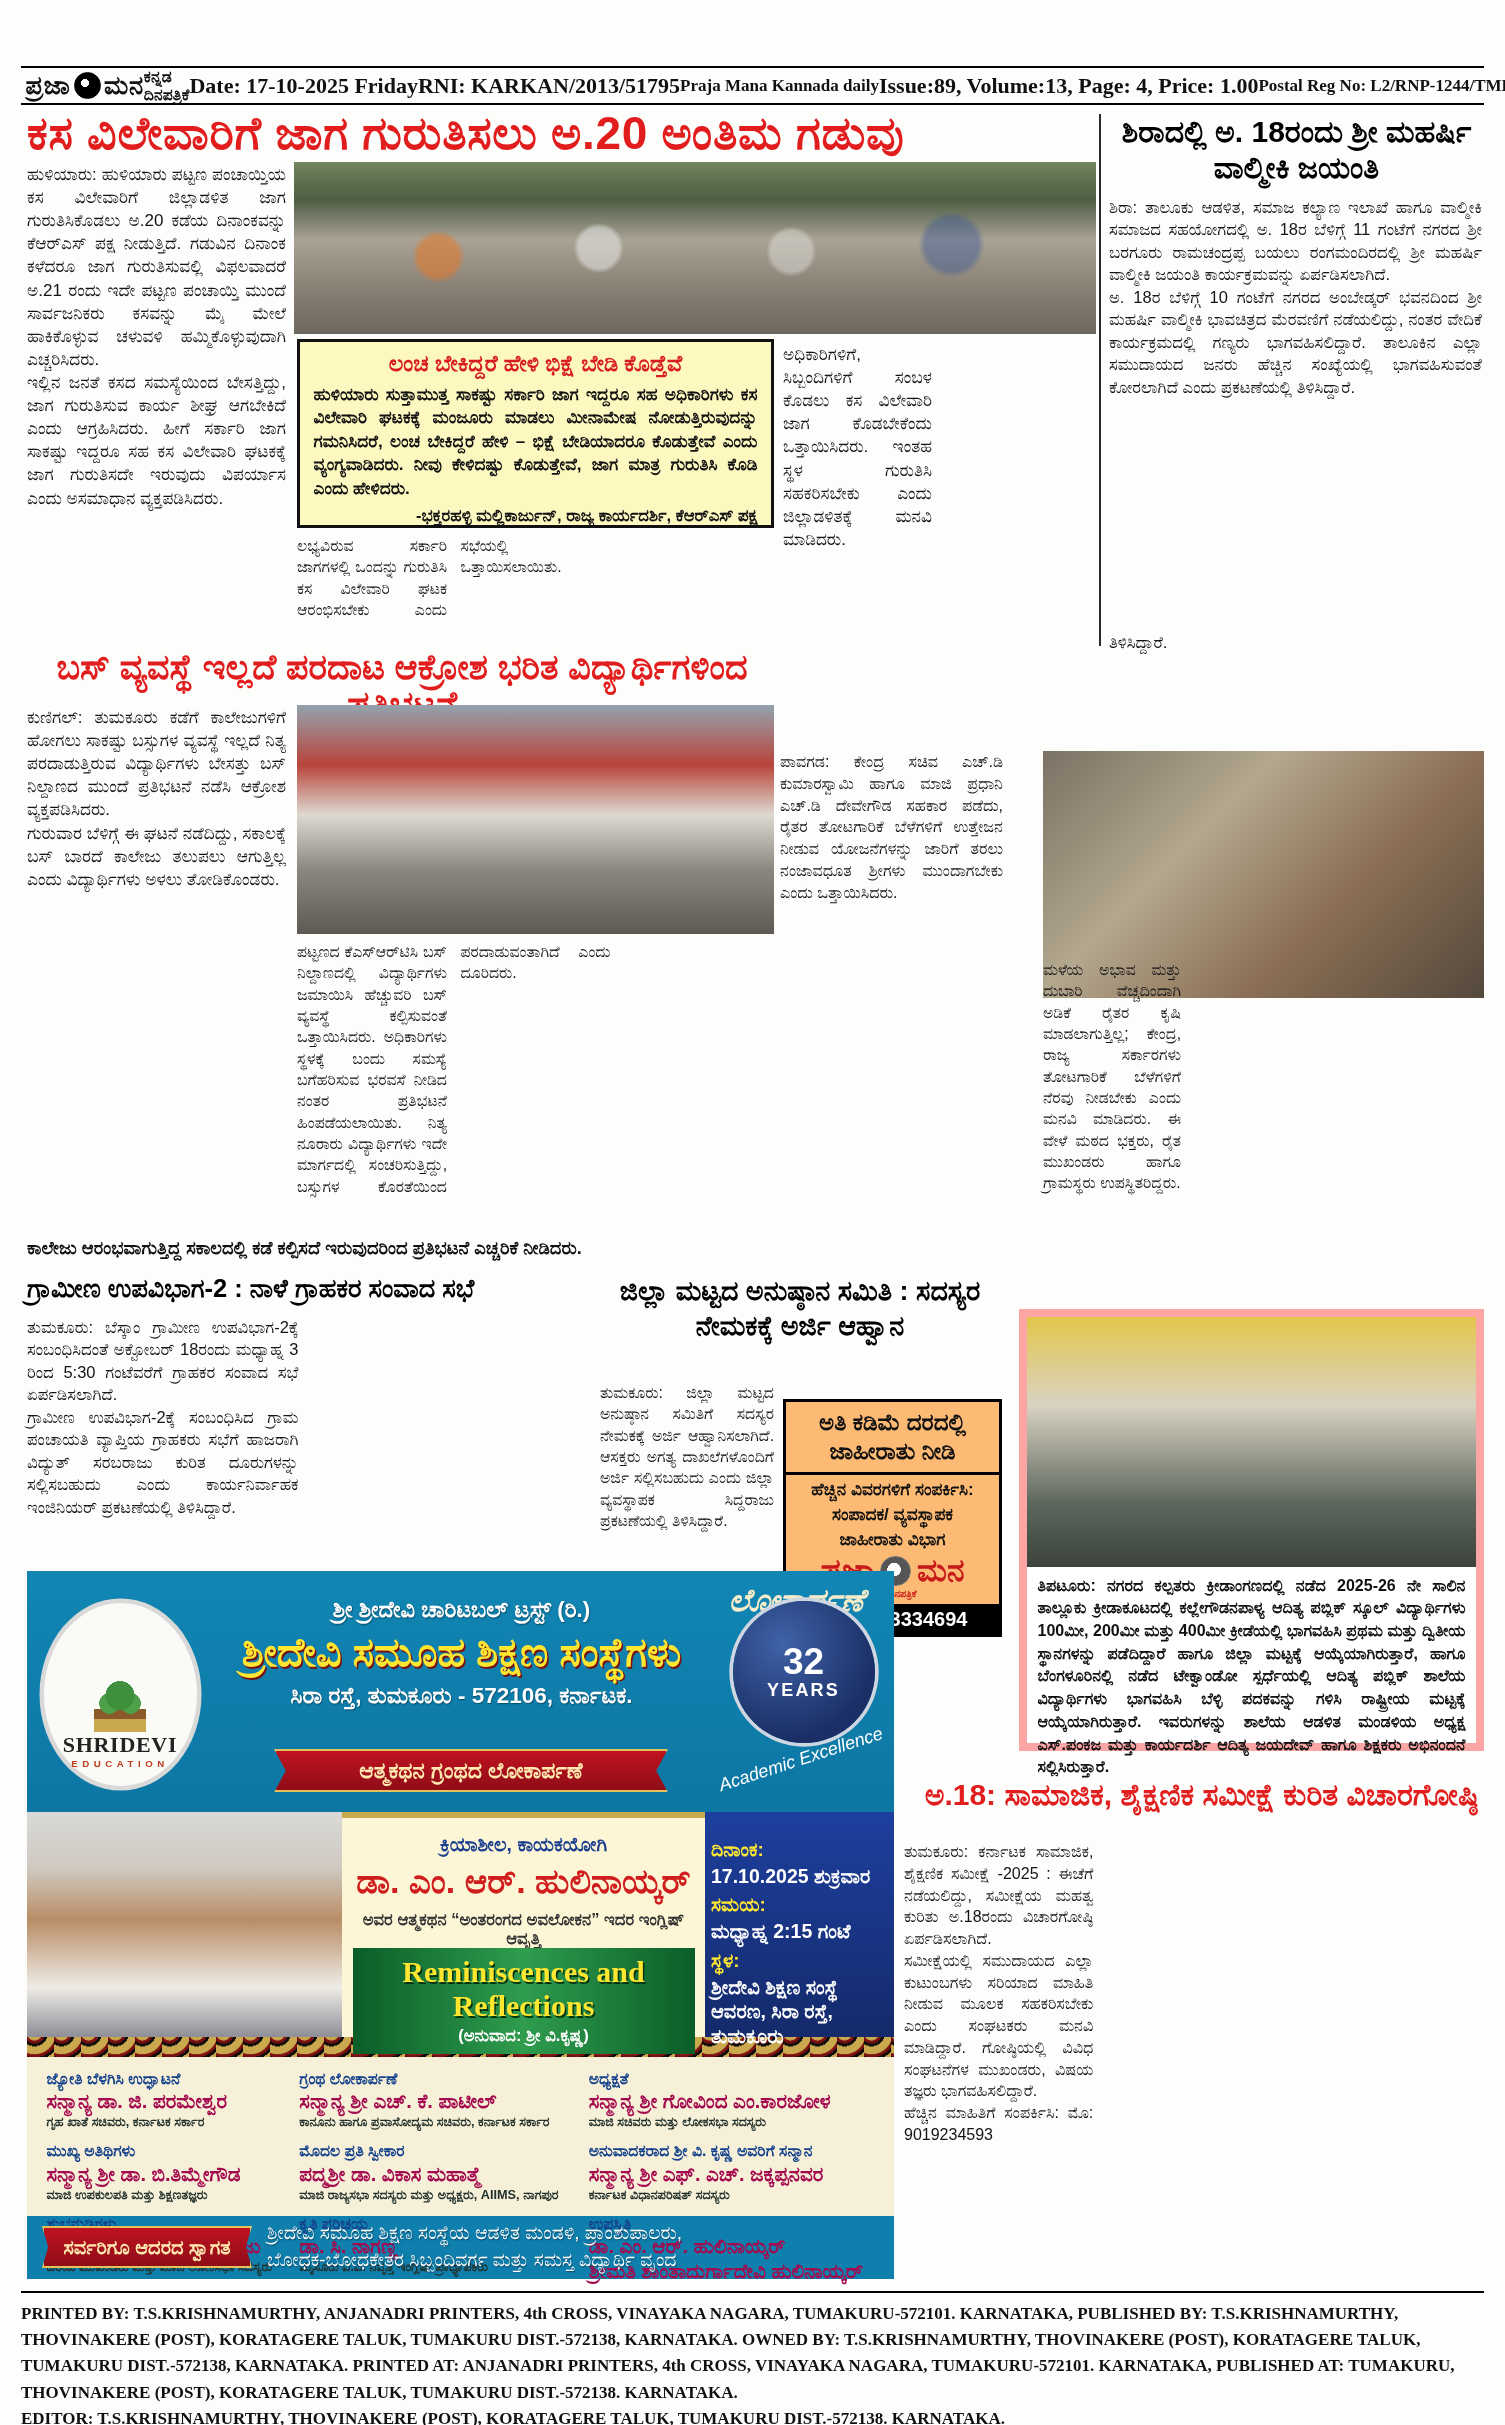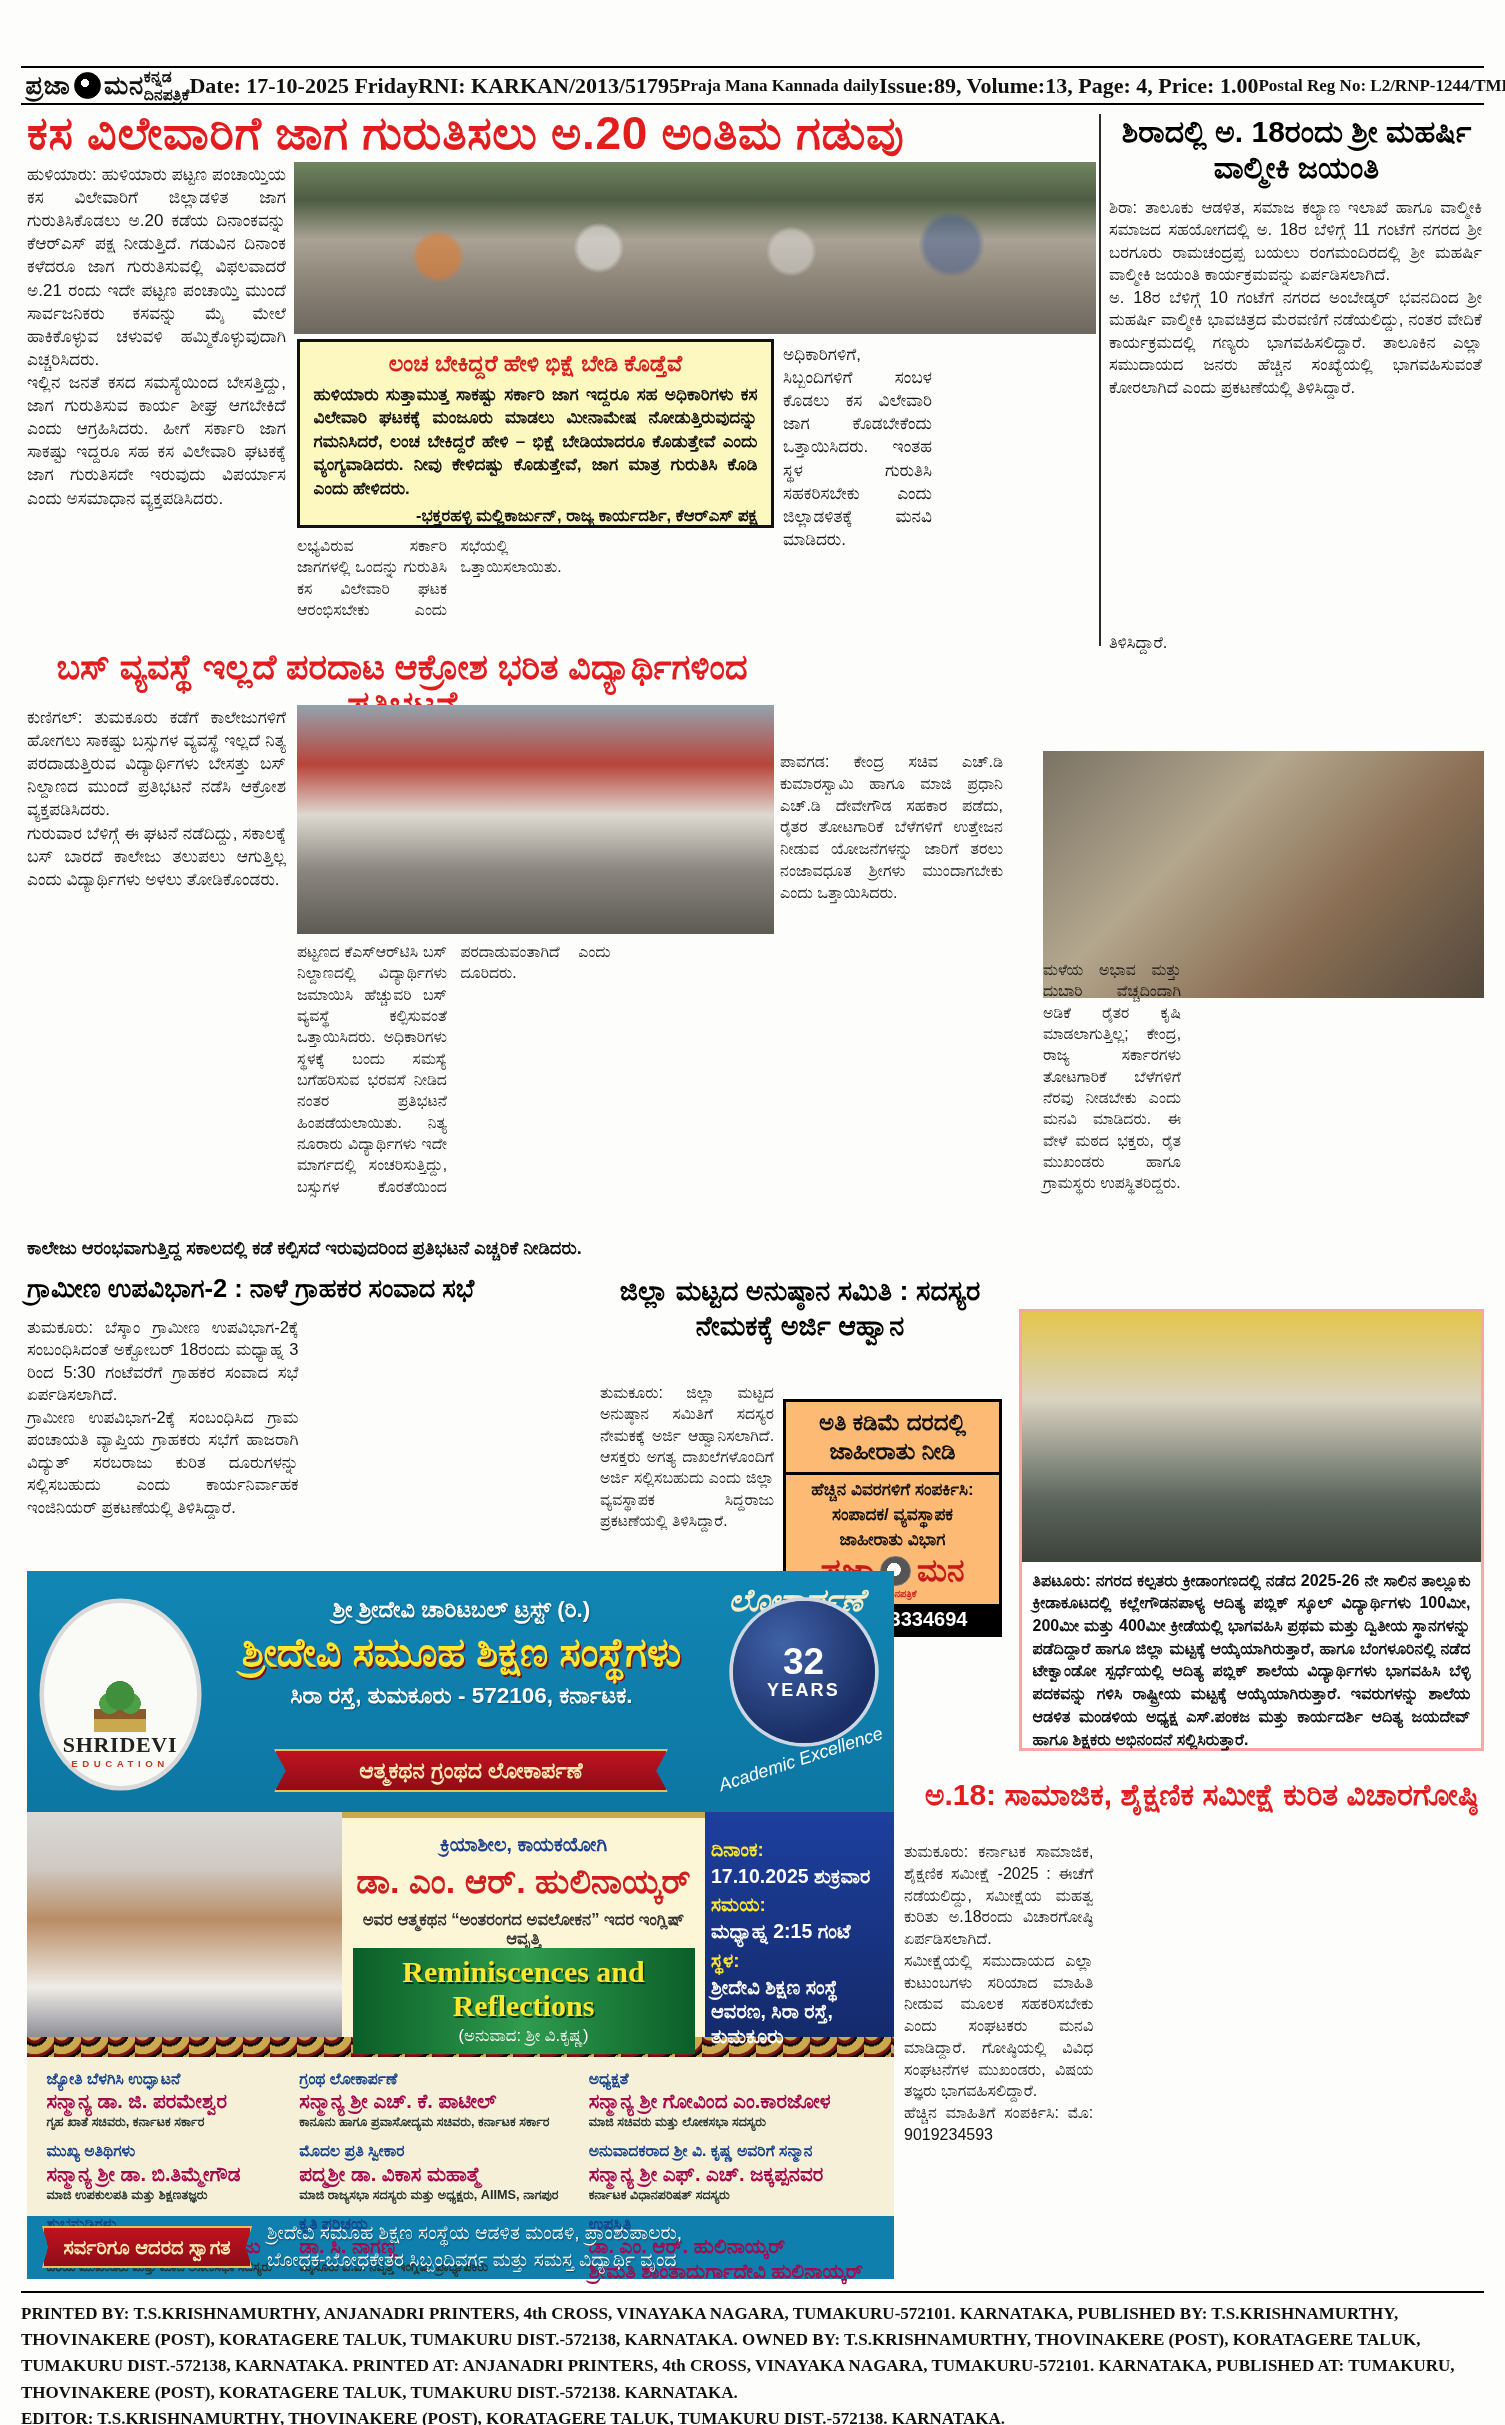--- a/index.html
+++ b/index.html
@@ -49,21 +49,21 @@
   .ad-small{border:3px solid #000;background:#fdba74;text-align:center;}
   .ad-small .t{border-bottom:3px solid #000;font-weight:900;font-size:23px;line-height:1.25;padding:6px 3px;}
   .ad-small .c{font-weight:700;font-size:17px;padding:5.2px 3px 0;}
   .ad-small .brandrow{display:flex;align-items:flex-end;justify-content:center;gap:6px;margin-top:4.5px;}
   .ad-small .brandword{color:#c81a1a;font-weight:900;font-size:31.5px;line-height:1;}
   .ad-small .miniemblem{width:28.5px;height:28.5px;border-radius:50%;
       background:radial-gradient(circle at 45% 45%,#fff 0 30%,#555 31%);border:0.7px solid #777;}
   .ad-small .bs{color:#c81a1a;font-size:9.7px;font-weight:700;margin-top:1.5px;}
   .ad-small .phone{background:#000;color:#fff;font-weight:900;font-size:20px;margin-top:4.5px;padding:3.7px 1.5px;}
   
-  .sports-box{border:3px solid #fca5a5;background:#fff;}
+  .sports-box{border:8px solid #fca5a5;background:#fff;}
   .sports-cap{font-size:16px;font-weight:700;line-height:1.42;text-align:justify;padding:7.5px 10.5px;white-space:pre-line;}
   
   .sad{position:absolute;left:27px;top:1571px;width:867px;height:708px;background:#0f7fae;}
   .sad-top{position:relative;height:241px;background:linear-gradient(180deg,#1186b4,#0d76a3);}
   .sad-logo{position:absolute;left:16.5px;top:31.5px;width:153px;height:183px;background:#fafaf6;border-radius:50%;
             box-shadow:0 0 0 4.5px #d9d9d9;display:flex;flex-direction:column;align-items:center;justify-content:flex-end;
             padding-bottom:16.5px;box-sizing:border-box;}
   .sad-tree{width:52px;height:52px;background:
       radial-gradient(circle at 50% 30%,#3f8f3c 0 32%,transparent 33%),
       radial-gradient(circle at 30% 45%,#4da047 0 22%,transparent 23%),
@@ -88,21 +88,21 @@
             transform:rotate(-18deg);text-align:center;}
   .sad-mid{position:relative;height:225px;display:flex;}
   .sad-port{width:315px;flex:0 0 auto;}
   .sad-cream{flex:1;background:#fdf6d6;text-align:center;padding:15px 10.5px 0;box-sizing:border-box;
              border-top:6px solid #caa84e;display:flex;flex-direction:column;}
   .sad-cream .k1{color:#1c3f8f;font-weight:800;font-size:19.5px;}
   .sad-cream .k2{color:#d01d1d;font-weight:900;font-size:34px;margin-top:6px;}
   .sad-cream .k3{color:#333;font-weight:700;font-size:16.5px;margin-top:7.5px;}
   .greenband{margin-top:auto;background:linear-gradient(90deg,#0a5e28,#2f9c4e 50%,#0a5e28);padding:7.5px 4.5px 9px;}
   .greenband .e1{color:#ffe731;font-weight:900;font-size:30px;font-family:"Liberation Serif",serif;text-shadow:1.5px 1.5px 0 #05330f;}
-  .greenband .e2{color:#fff;font-weight:400;font-size:16.5px;margin-top:3px;}
+  .greenband .e2{color:#fff;font-weight:700;font-size:16.5px;margin-top:3px;}
   .sad-blue{width:189px;flex:0 0 auto;background:linear-gradient(180deg,#1d3f9e,#142a6b);text-align:left;
             padding:21px 6px;box-sizing:border-box;}
   .sad-blue .lb{color:#ffe731;font-weight:900;font-size:19px;margin-top:6px;}
   .sad-blue .vl{color:#fff;font-weight:800;font-size:19.5px;margin-top:3px;line-height:1.25;}
   .scallop{height:19.5px;background:repeating-radial-gradient(circle at 7.5px -4.5px,#caa84e 0 7.5px,#7a1010 8.2px 10.5px,#0d0d0d 11.2px 13.5px);
            background-size:27px 19.5px;}
   .guests{background:#f7f0d9;padding:13.5px 19.5px 7.5px;box-sizing:border-box;display:grid;
           grid-template-columns:1.02fr 1.18fr 1.25fr;column-gap:19.5px;row-gap:12px;height:159px;}
   .guest .r{color:#14418b;font-weight:800;font-size:15.7px;}
   .guest .n{color:#a40a4e;font-weight:900;font-size:20px;margin-top:2.2px;line-height:1.15;}

